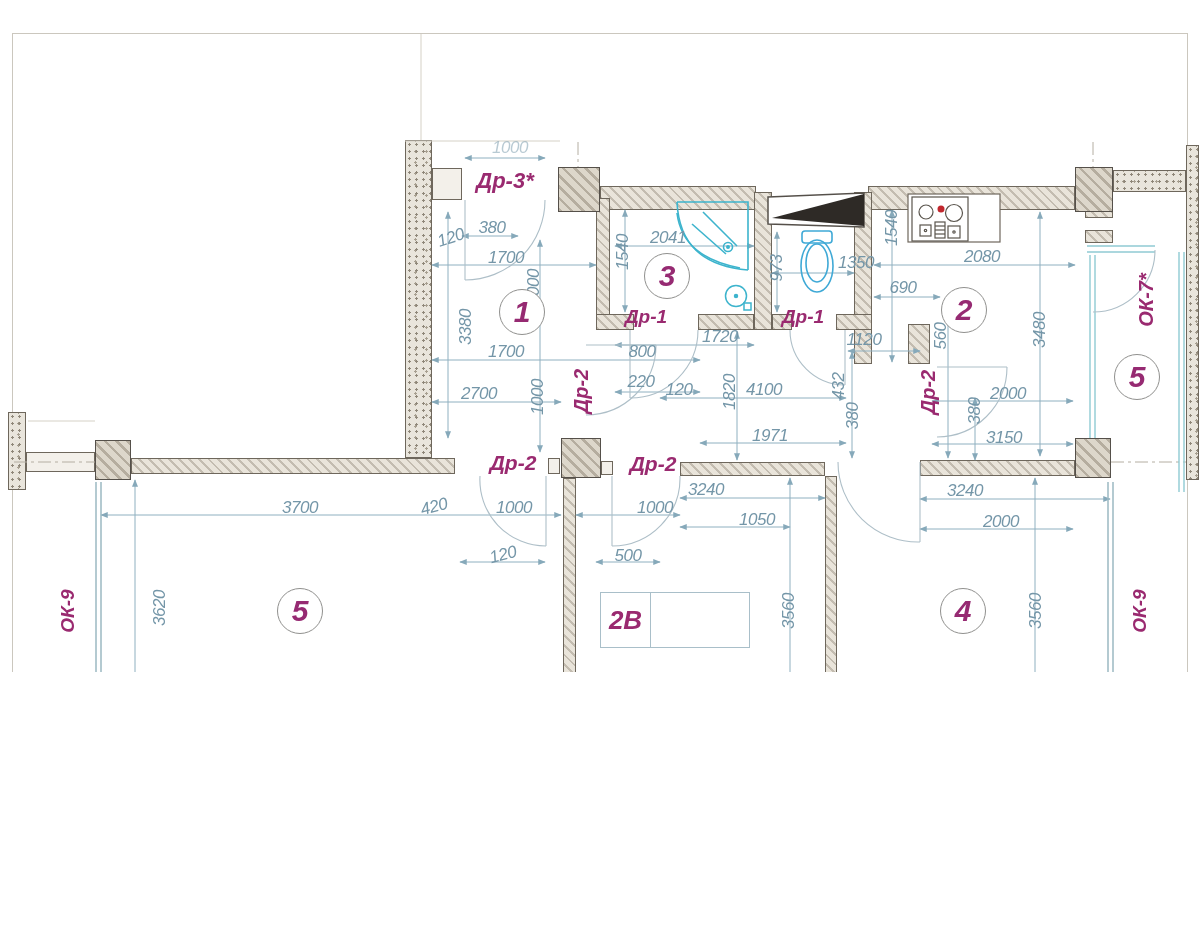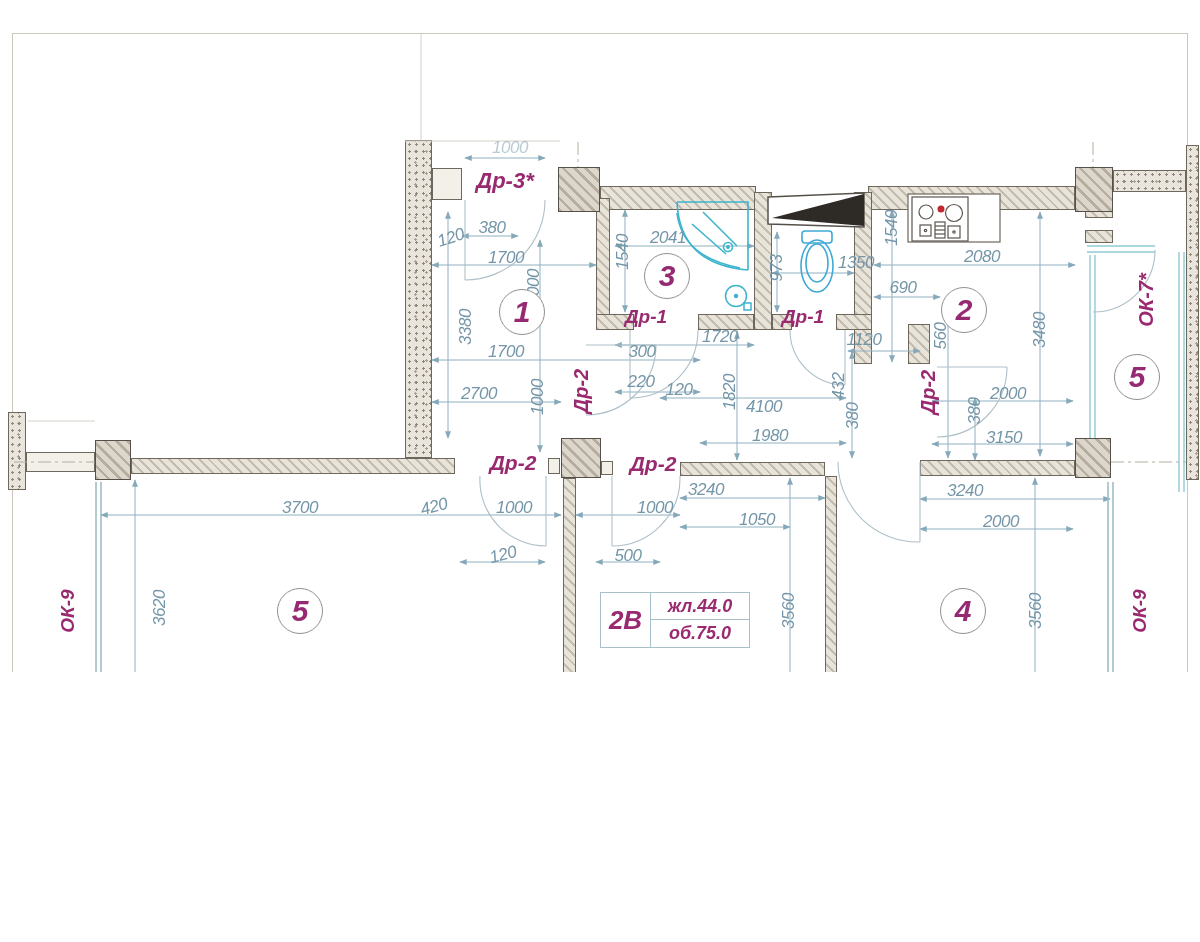--- a/index.html
+++ b/index.html
@@ -258,27 +258,27 @@
       <div class="dim" style="left: 892px; top: 228px; transform: translate(-50%, -50%) rotate(-90deg);">1540</div>
       <div class="dim" style="left: 982px; top: 257px; transform: translate(-50%, -50%) rotate(0deg);">2080</div>
       <div class="dim" style="left: 1040px; top: 330px; transform: translate(-50%, -50%) rotate(-90deg);">3480</div>
       <div class="dim" style="left: 941px; top: 336px; transform: translate(-50%, -50%) rotate(-90deg);">560</div>
       <div class="dim" style="left: 864px; top: 340px; transform: translate(-50%, -50%) rotate(0deg);">1120</div>
       <div class="dim" style="left: 466px; top: 327px; transform: translate(-50%, -50%) rotate(-90deg);">3380</div>
       <div class="dim" style="left: 534px; top: 287px; transform: translate(-50%, -50%) rotate(-90deg);">2000</div>
       <div class="dim" style="left: 506px; top: 352px; transform: translate(-50%, -50%) rotate(0deg);">1700</div>
       <div class="dim" style="left: 479px; top: 394px; transform: translate(-50%, -50%) rotate(0deg);">2700</div>
       <div class="dim" style="left: 538px; top: 397px; transform: translate(-50%, -50%) rotate(-90deg);">1000</div>
-      <div class="dim" style="left: 642px; top: 352px; transform: translate(-50%, -50%) rotate(0deg);">300</div>
+      <div class="dim" style="left: 642px; top: 352px; transform: translate(-50%, -50%) rotate(0deg);">800</div>
       <div class="dim" style="left: 641px; top: 382px; transform: translate(-50%, -50%) rotate(0deg);">220</div>
       <div class="dim" style="left: 679px; top: 390px; transform: translate(-50%, -50%) rotate(0deg);">120</div>
       <div class="dim" style="left: 720px; top: 337px; transform: translate(-50%, -50%) rotate(0deg);">1720</div>
       <div class="dim" style="left: 730px; top: 392px; transform: translate(-50%, -50%) rotate(-90deg);">1820</div>
-      <div class="dim" style="left: 764px; top: 407px; transform: translate(-50%, -50%) rotate(0deg);">4100</div>
-      <div class="dim" style="left: 770px; top: 436px; transform: translate(-50%, -50%) rotate(0deg);">1980</div>
+      <div class="dim" style="left: 764px; top: 390px; transform: translate(-50%, -50%) rotate(0deg);">4100</div>
+      <div class="dim" style="left: 770px; top: 436px; transform: translate(-50%, -50%) rotate(0deg);">1971</div>
       <div class="dim" style="left: 839px; top: 386px; transform: translate(-50%, -50%) rotate(-90deg);">432</div>
       <div class="dim" style="left: 853px; top: 416px; transform: translate(-50%, -50%) rotate(-90deg);">380</div>
       <div class="dim" style="left: 975px; top: 411px; transform: translate(-50%, -50%) rotate(-90deg);">380</div>
       <div class="dim" style="left: 1008px; top: 394px; transform: translate(-50%, -50%) rotate(0deg);">2000</div>
       <div class="dim" style="left: 1004px; top: 438px; transform: translate(-50%, -50%) rotate(0deg);">3150</div>
       <div class="dim" style="left: 300px; top: 508px; transform: translate(-50%, -50%) rotate(0deg);">3700</div>
       <div class="dim" style="left: 434px; top: 507px; transform: translate(-50%, -50%) rotate(-15deg);">420</div>
       <div class="dim" style="left: 514px; top: 508px; transform: translate(-50%, -50%) rotate(0deg);">1000</div>
       <div class="dim" style="left: 503px; top: 555px; transform: translate(-50%, -50%) rotate(-15deg);">120</div>
       <div class="dim" style="left: 655px; top: 508px; transform: translate(-50%, -50%) rotate(0deg);">1000</div>
@@ -304,19 +304,15 @@
       <div class="room-circle" style="left: 522px; top: 312px; transform: translate(-50%, -50%) rotate(0deg);">1</div>
       <div class="room-circle" style="left: 667px; top: 276px; transform: translate(-50%, -50%) rotate(0deg);">3</div>
       <div class="room-circle" style="left: 964px; top: 310px; transform: translate(-50%, -50%) rotate(0deg);">2</div>
       <div class="room-circle" style="left: 1137px; top: 377px; transform: translate(-50%, -50%) rotate(0deg);">5</div>
       <div class="room-circle" style="left: 300px; top: 611px; transform: translate(-50%, -50%) rotate(0deg);">5</div>
       <div class="room-circle" style="left: 963px; top: 611px; transform: translate(-50%, -50%) rotate(0deg);">4</div>
     </div>
 
   <div class="apt-box">
     <div class="apt-type">2В</div>
-    <div class="apt-areas">
-      <div>жл.44.0</div>
-      <div>об.75.0</div>
-    </div>
   </div>
 
 </div>
 
 </body></html>

